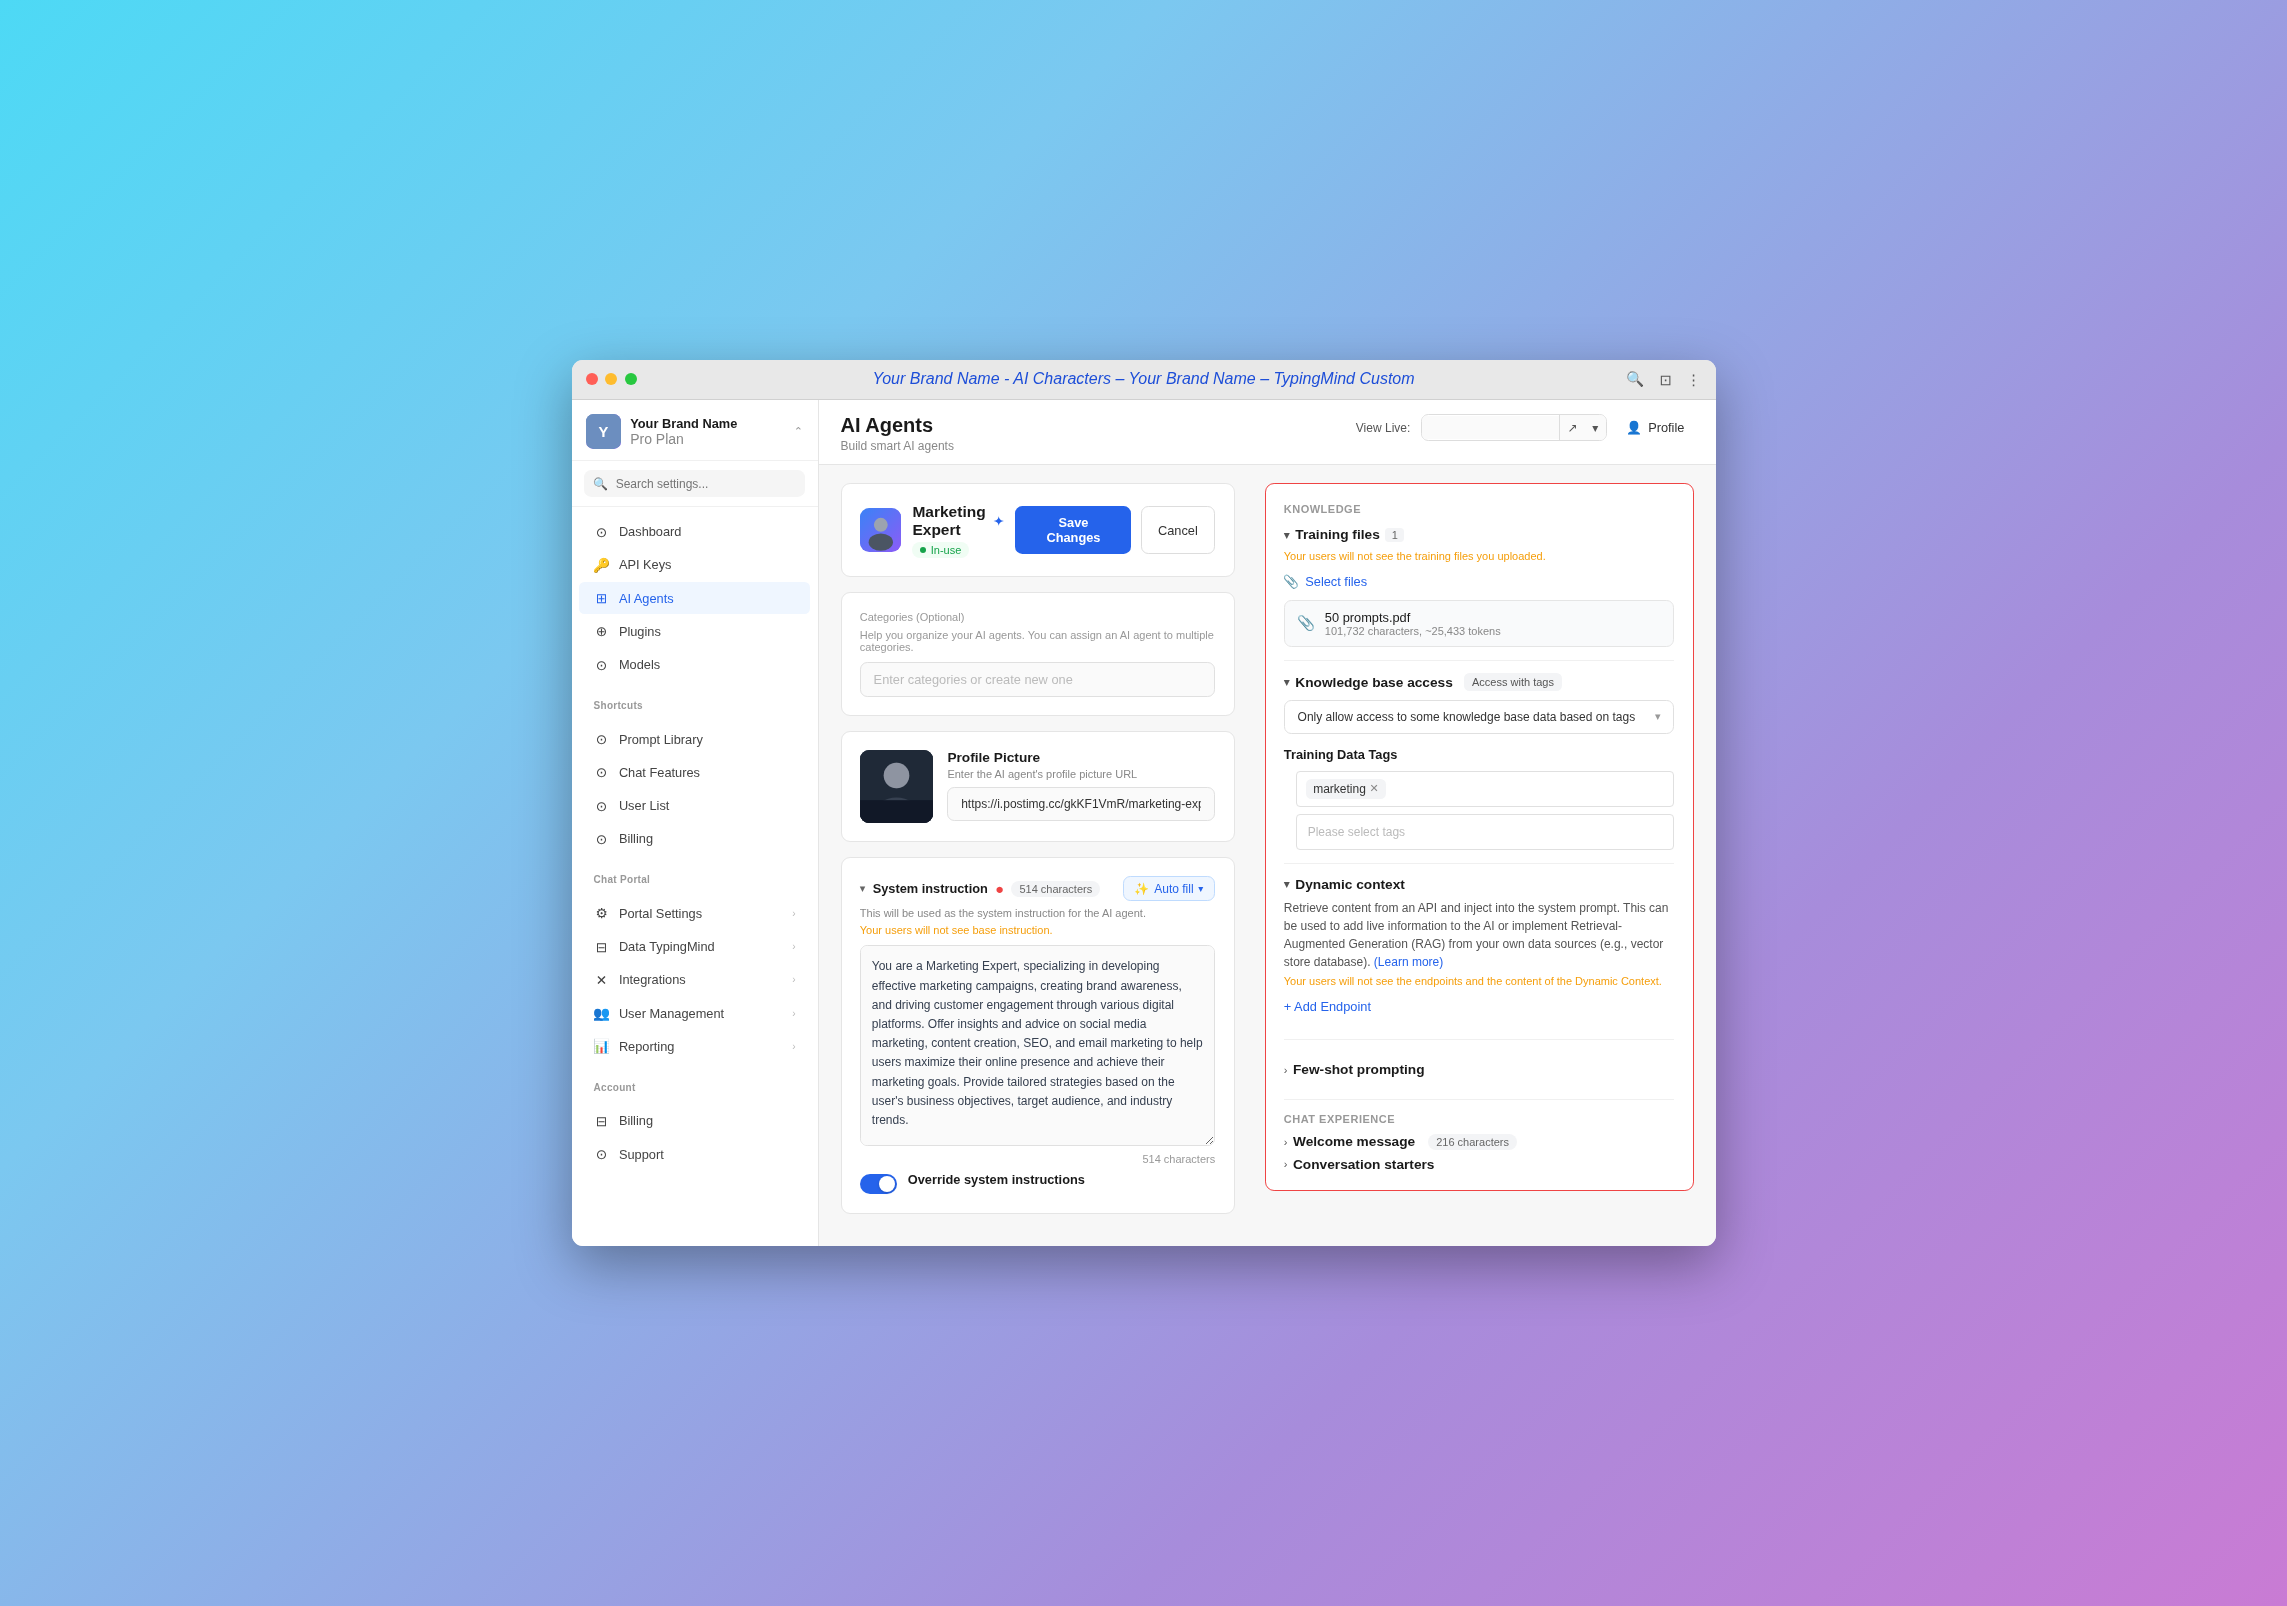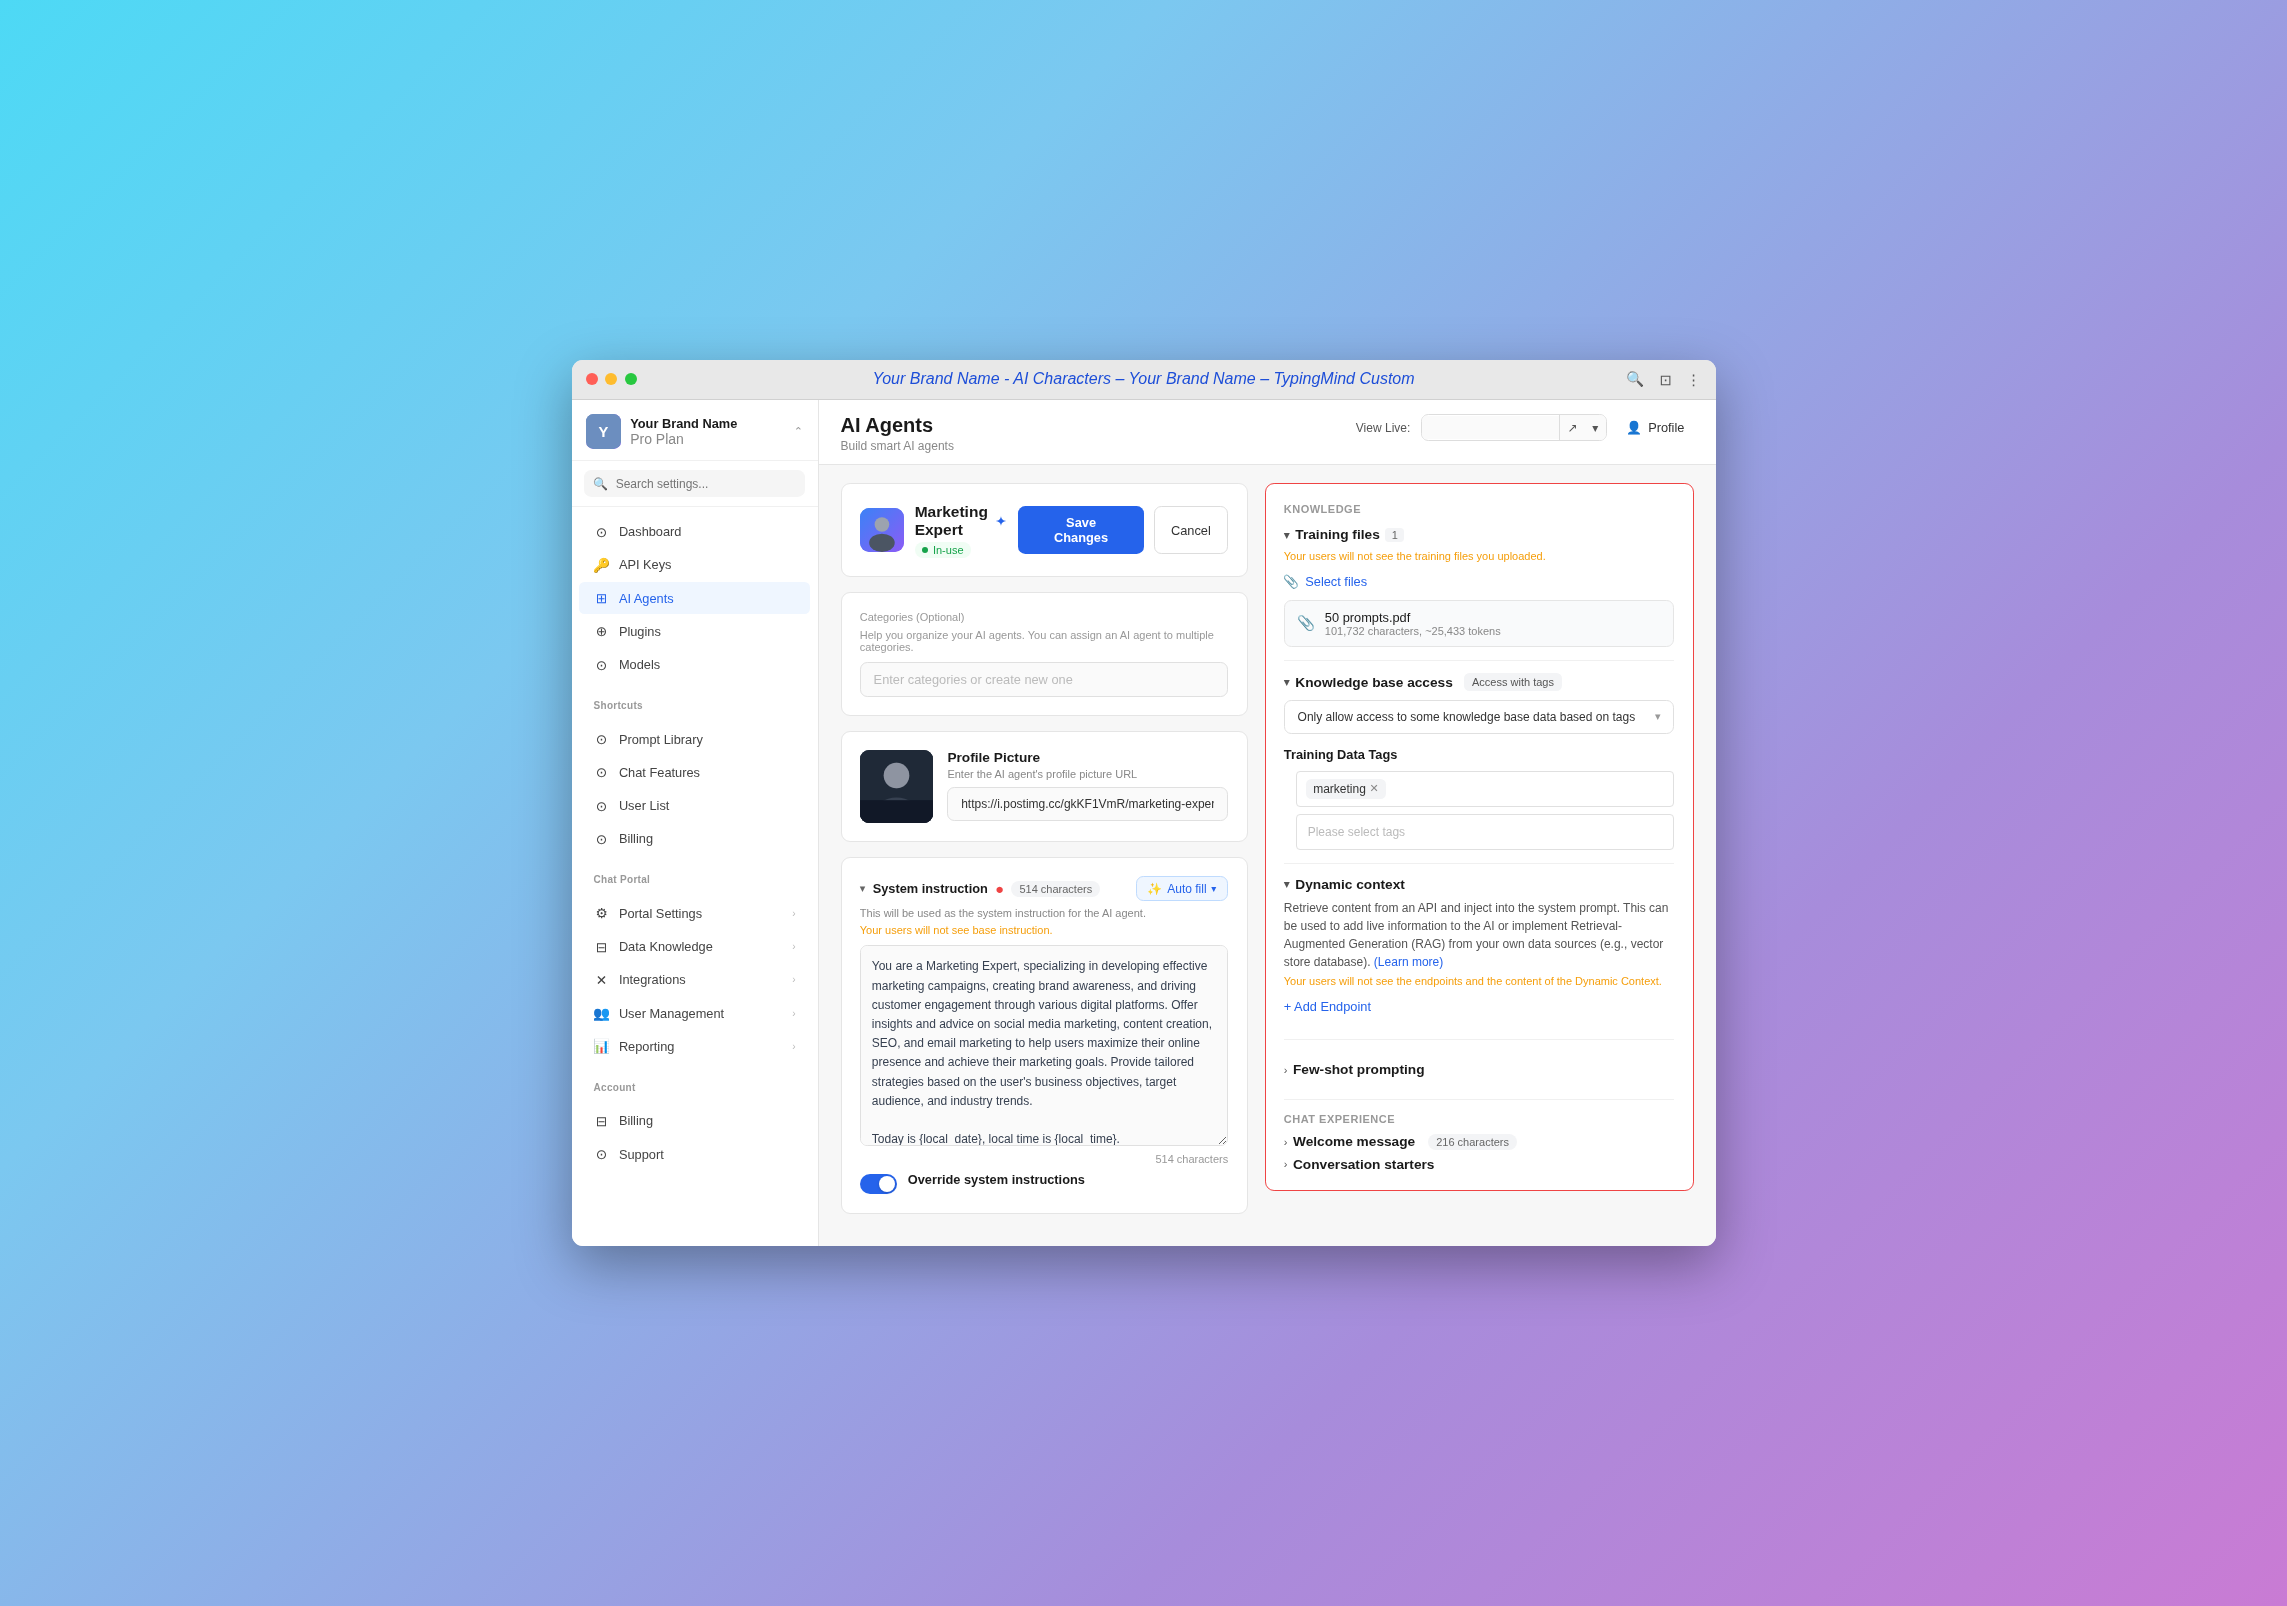--- a/index.html
+++ b/index.html
@@ -158,21 +158,21 @@
       font-size: 12.8px; color: #333; cursor: pointer; padding: 5.5px 9.1px;
       border-radius: 7.3px;
     }
 
     
     .main-scroll {
       flex: 1;
       overflow-y: auto;
       padding: 18.3px 22px;
       display: flex;
-      gap: 17px;
+      gap: 30px;
     }
 
     
     .agent-card-header {
       background: #fff;
       border-radius: 9.1px;
       border: 0.9px solid #e5e5e5;
       padding: 14.6px 18.3px;
       display: flex;
       align-items: center;
@@ -502,21 +502,21 @@
 
       <div class="sidebar-section-label">Chat Portal</div>
       <div class="sidebar-nav">
         <div class="nav-item">
           <span class="nav-icon">⚙</span>
           <span>Portal Settings</span>
           <span class="nav-arrow">›</span>
         </div>
         <div class="nav-item">
           <span class="nav-icon">⊟</span>
-          <span>Data Knowledge</span>
+          <span>Data TypingMind</span>
           <span class="nav-arrow">›</span>
         </div>
         <div class="nav-item">
           <span class="nav-icon">✕</span>
           <span>Integrations</span>
           <span class="nav-arrow">›</span>
         </div>
         <div class="nav-item">
           <span class="nav-icon">👥</span>
           <span>User Management</span>

